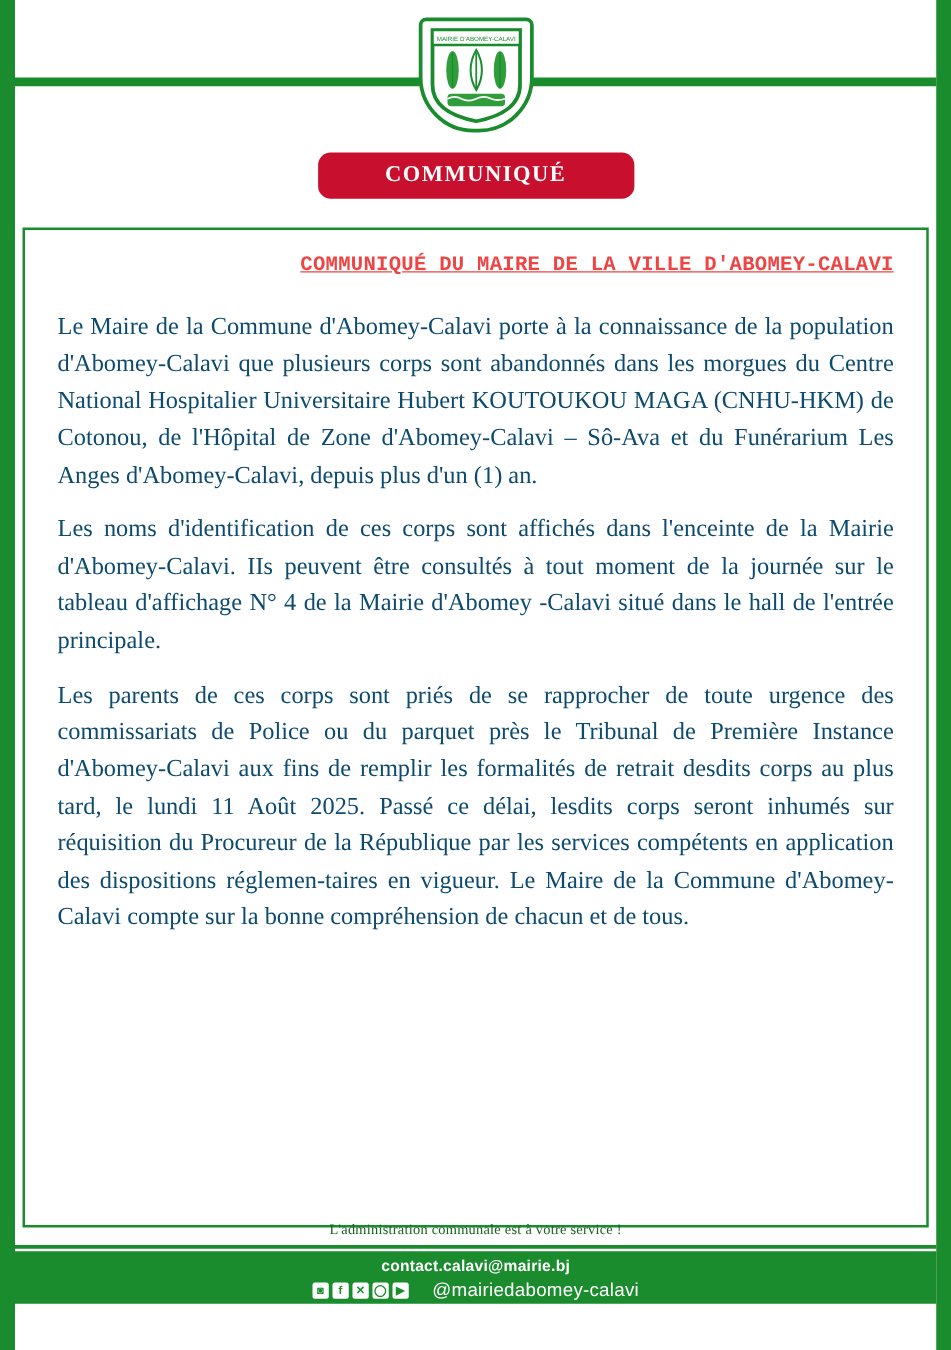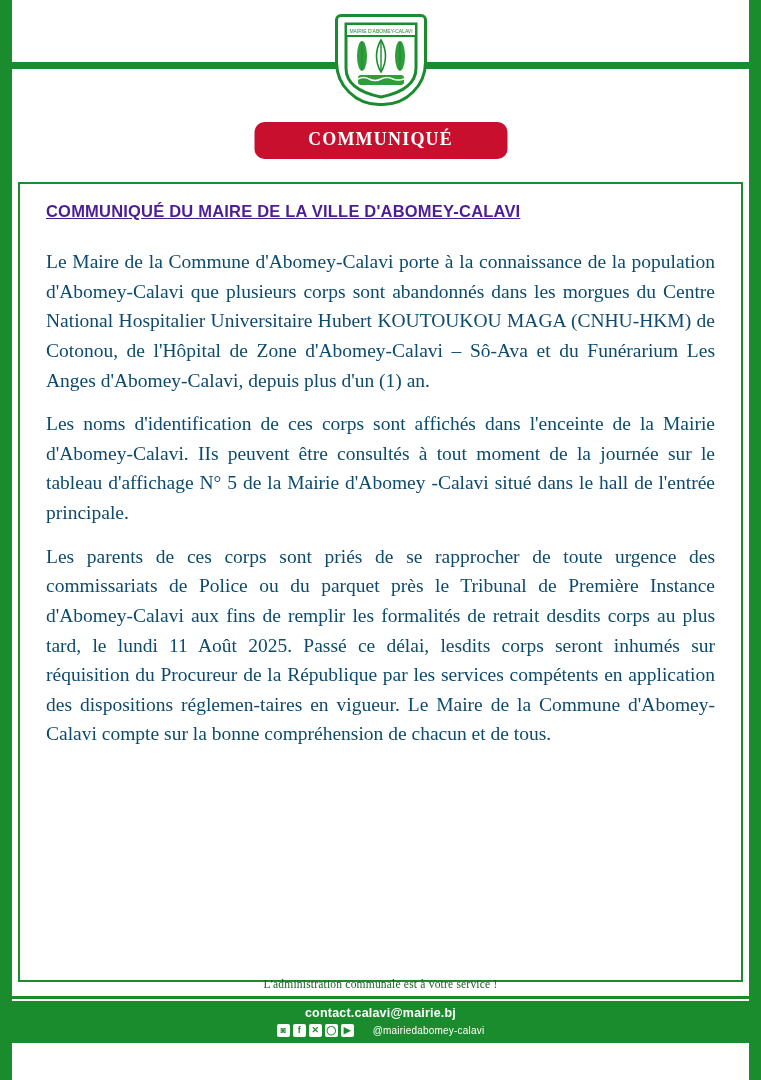--- a/index.html
+++ b/index.html
@@ -89,28 +89,28 @@
     position: absolute;
     left: 18px;
     right: 18px;
     top: 182px;
     bottom: 98px;
     border: 2px solid #1a8c2e;
     box-sizing: border-box;
     padding: 16px 26px 0 26px;
   }
   .doc-title {
-    text-align: left;
+    text-align: right;
     font-size: 16.5px;
     font-weight: bold;
     text-decoration: underline;
     letter-spacing: 0.2px;
     margin: 2px 0 26px 0;
-    font-family: Liberation Sans, sans-serif;
-    color: #4c1d95;
+    font-family: Liberation Mono, monospace;
+    color: #ef4444;
   }
   .para {
     font-size: 19.5px;
     line-height: 1.52;
     text-align: justify;
     text-justify: inter-word;
     margin: 0 0 14px 0;
     color: #0c4a6e;
     font-family: "Liberation Serif", serif;
   }
@@ -169,21 +169,21 @@
     border-radius: 2px;
     font-size: 9px;
     font-family: "Liberation Sans", sans-serif;
     font-weight: bold;
     display: inline-flex;
     align-items: center;
     justify-content: center;
     line-height: 1;
   }
   .social-handle {
-    font-size: 10px;
+    font-size: 15px;
     font-family: "Liberation Sans", sans-serif;
     margin-left: 16px;
     letter-spacing: 0.2px;
   }
 </style>
 </head>
 <body>
 
 <div class="page">
 
@@ -215,21 +215,21 @@
     </div>
   </div>
 
   <div class="banner-wrap">
     <div class="banner">COMMUNIQUÉ</div>
   </div>
 
   <div class="content-box">
     <div class="doc-title">COMMUNIQUÉ DU MAIRE DE LA VILLE D'ABOMEY-CALAVI</div>
     <p class="para">Le Maire de la Commune d'Abomey-Calavi porte à la connaissance de la population d'Abomey-Calavi que plusieurs corps sont abandonnés dans les morgues du Centre National Hospitalier Universitaire Hubert KOUTOUKOU MAGA (CNHU-HKM) de Cotonou, de l'Hôpital de Zone d'Abomey-Calavi – Sô-Ava et du Funérarium Les Anges d'Abomey-Calavi, depuis plus d'un (1) an.</p>
-    <p class="para">Les noms d'identification de ces corps sont affichés dans l'enceinte de la Mairie d'Abomey-Calavi. IIs peuvent être consultés à tout moment de la journée sur le tableau d'affichage N° 5 de la Mairie d'Abomey -Calavi situé dans le hall de l'entrée principale.</p>
+    <p class="para">Les noms d'identification de ces corps sont affichés dans l'enceinte de la Mairie d'Abomey-Calavi. IIs peuvent être consultés à tout moment de la journée sur le tableau d'affichage N° 4 de la Mairie d'Abomey -Calavi situé dans le hall de l'entrée principale.</p>
     <p class="para">Les parents de ces corps sont priés de se rapprocher de toute urgence des commissariats de Police ou du parquet près le Tribunal de Première Instance d'Abomey-Calavi aux fins de remplir les formalités de retrait desdits corps au plus tard, le lundi 11 Août 2025. Passé ce délai, lesdits corps seront inhumés sur réquisition du Procureur de la République par les services compétents en application   des   dispositions réglemen-taires en vigueur. Le Maire de la Commune d'Abomey-Calavi compte sur la bonne compréhension de chacun et de tous.</p>
   </div>
 
   <div class="footer">
     <div class="footer-tagline">L'administration communale est à votre service !</div>
     <div class="footer-rule"></div>
     <div class="footer-bar">
       <div class="footer-email">contact.calavi@mairie.bj</div>
       <div class="socials">
         <span class="social-ico">◙</span>

